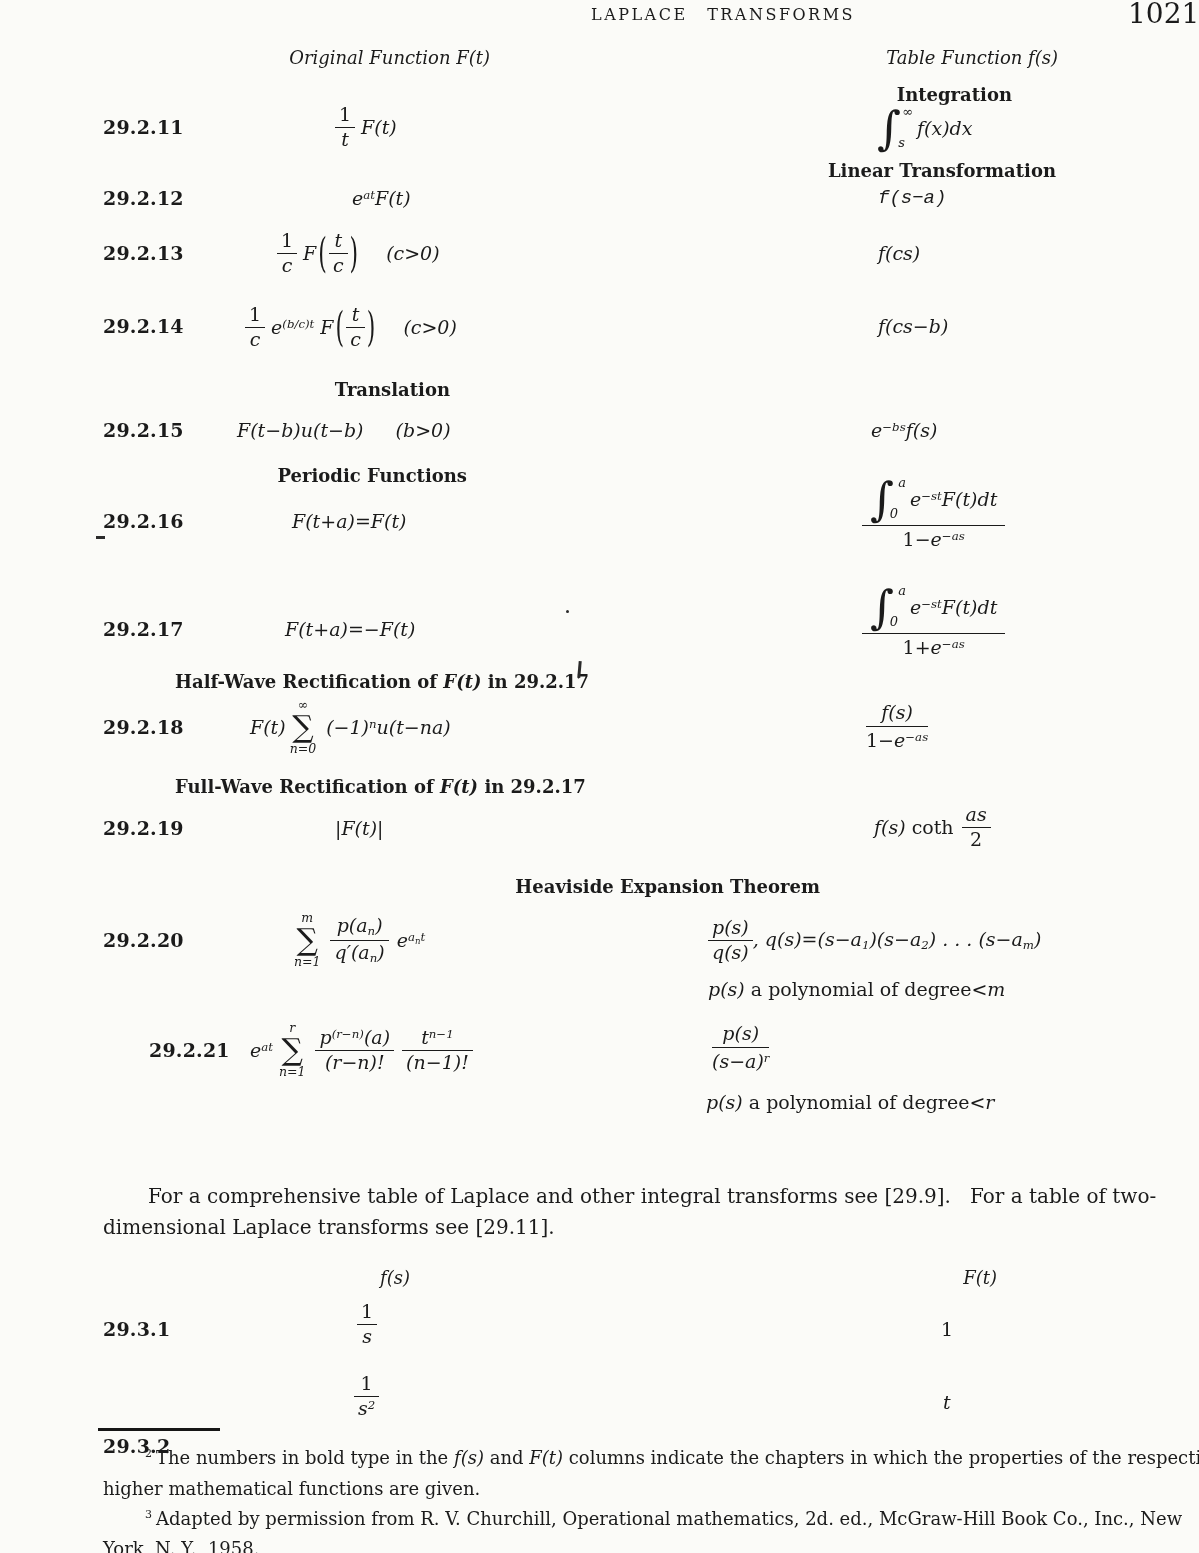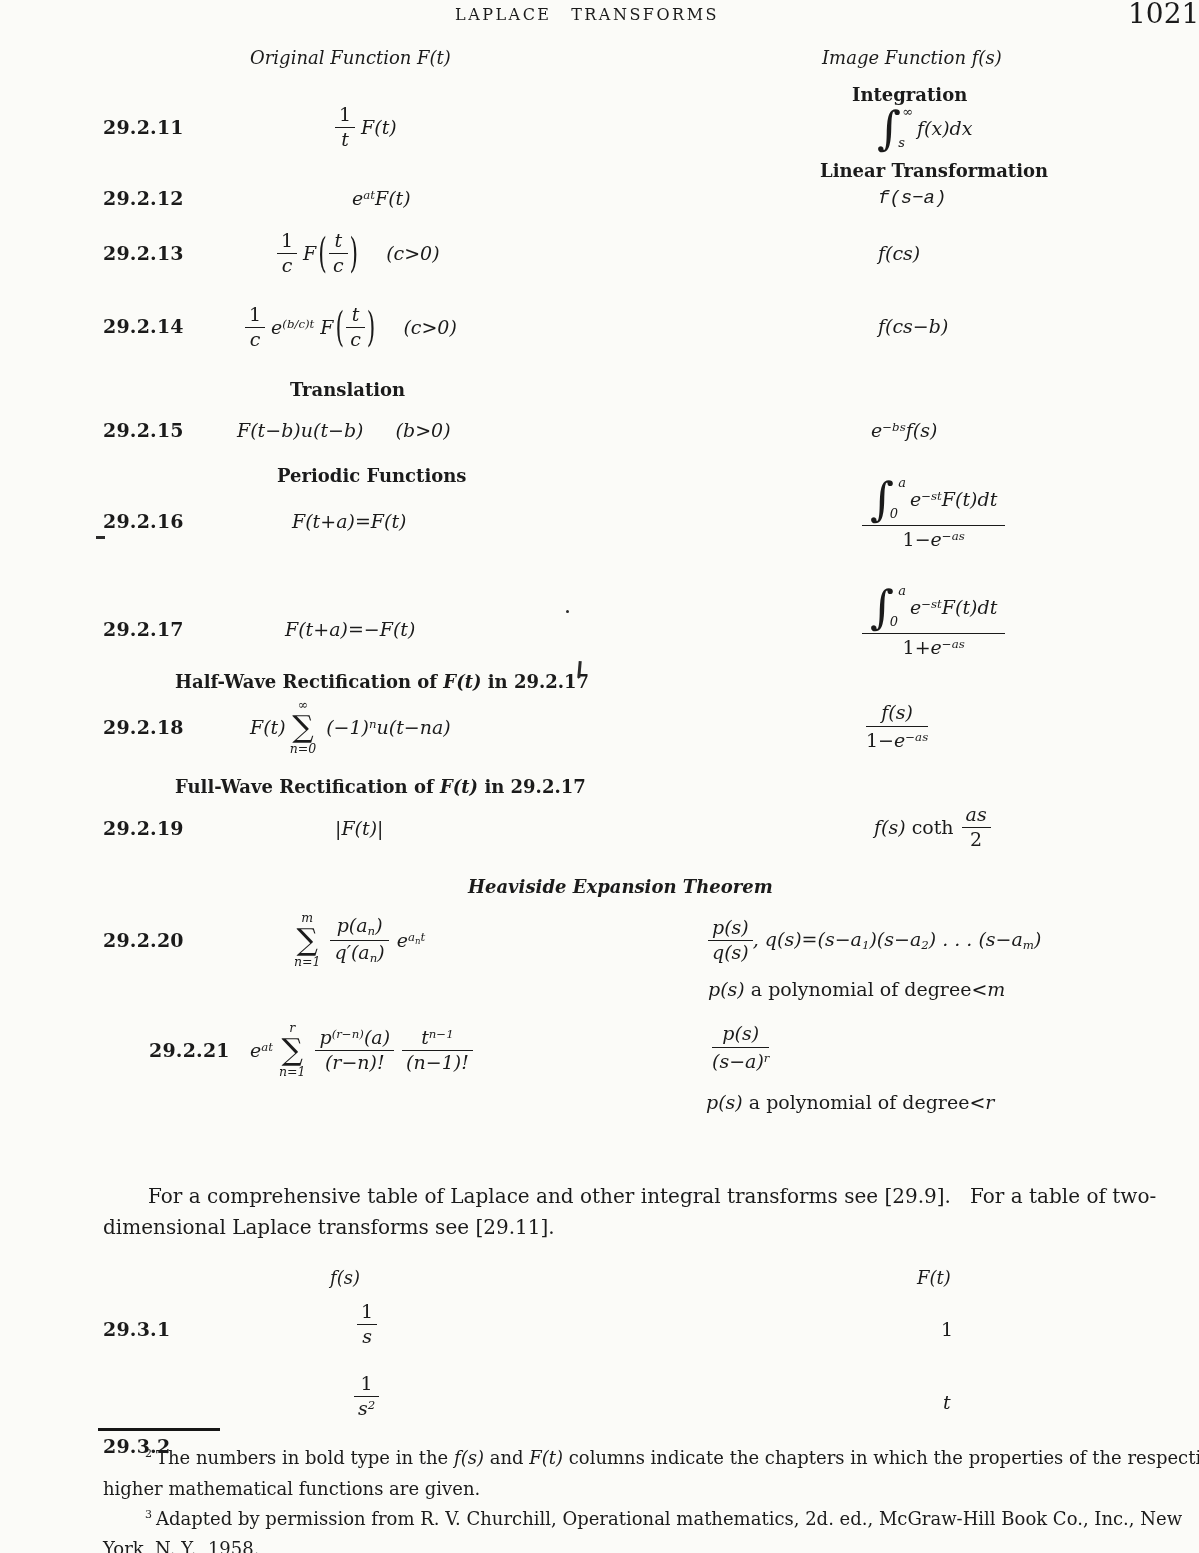--- a/index.html
+++ b/index.html
@@ -1,19 +1,19 @@
 <!DOCTYPE html>
 <html><head>
 <meta charset="utf-8">
 <style>
   html,body{margin:0;padding:0;background:#e9e7e1;}
   .page{position:relative;width:1199px;height:1553px;margin:0 auto;background:#fbfbf8;
         font-family:"DejaVu Serif","Liberation Serif",serif;color:#1b1b1b;overflow:hidden;}
   .abs{position:absolute;}
-  .center{text-align:left;}
+  .center{text-align:right;}
   .label{font-weight:bold;font-size:19px;letter-spacing:.2px;white-space:nowrap;font-style:normal;}
   .math{font-style:italic;font-size:19px;white-space:nowrap;}
   .row-c{display:flex;align-items:center;}
   .heading{font-weight:bold;font-size:18px;white-space:nowrap;font-style:normal;}
   .colhead{font-style:italic;font-size:18px;white-space:nowrap;}
   .running-head{font-size:16px;letter-spacing:2.5px;word-spacing:12px;white-space:nowrap;}
   .page-number{font-size:28px;}
   .body-text{font-size:20px;white-space:pre;}
   .footnote{font-size:18px;white-space:nowrap;font-style:normal;}
   .fnmark{font-size:11px;vertical-align:7px;margin-right:4px;}
@@ -45,21 +45,21 @@
 </style>
 </head>
 <body>
 
 <div class="page">
 
   <div class="abs running-head center" style="left:455px;top:5px;width:400px;">LAPLACE TRANSFORMS</div>
   <div class="abs page-number" style="left:1128px;top:-3px;">1021</div>
 
   <div class="abs colhead center" style="left:250px;top:47px;width:240px;">Original Function F(t)</div>
-  <div class="abs colhead center" style="left:822px;top:47px;width:236px;">Image Function f(s)</div>
+  <div class="abs colhead center" style="left:822px;top:47px;width:236px;">Table Function f(s)</div>
 
   <div class="abs heading center" style="left:852px;top:84px;width:160px;">Integration</div>
 
   <div class="abs label" style="left:103px;top:116px;">29.2.11</div>
   <div class="abs math row-c" style="left:335px;top:101px;height:52px;">
     <span class="frac">
         <span class="num up">1</span>
         <span class="den">t</span>
       </span>
     <span class="ml6"><span>F(t)</span></span>
@@ -178,21 +178,21 @@
   <div class="abs label" style="left:103px;top:817px;">29.2.19</div>
   <div class="abs math" style="left:335px;top:817px;"><span>|F(t)|</span></div>
   <div class="abs math row-c" style="left:874px;top:802px;height:50px;">
     <span><span>f(s) </span><span class="tk-up">coth</span></span>
     <span class="frac ml8">
         <span class="num">as</span>
         <span class="den up">2</span>
       </span>
   </div>
 
-  <div class="abs heading center" style="left:468px;top:876px;width:340px;font-style:italic;">Heaviside Expansion Theorem</div>
+  <div class="abs heading center" style="left:480px;top:876px;width:340px;">Heaviside Expansion Theorem</div>
 
   <div class="abs label" style="left:103px;top:929px;">29.2.20</div>
   <div class="abs math row-c" style="left:290px;top:911px;height:58px;">
     <span class="sum">
       <span class="slim">m</span>
       <span class="ssig">∑</span>
       <span class="slim">n=1</span>
     </span>
     <span class="frac ml6">
         <span class="num"><span>p(a</span><span class="tk-sub">n</span><span>)</span></span>

